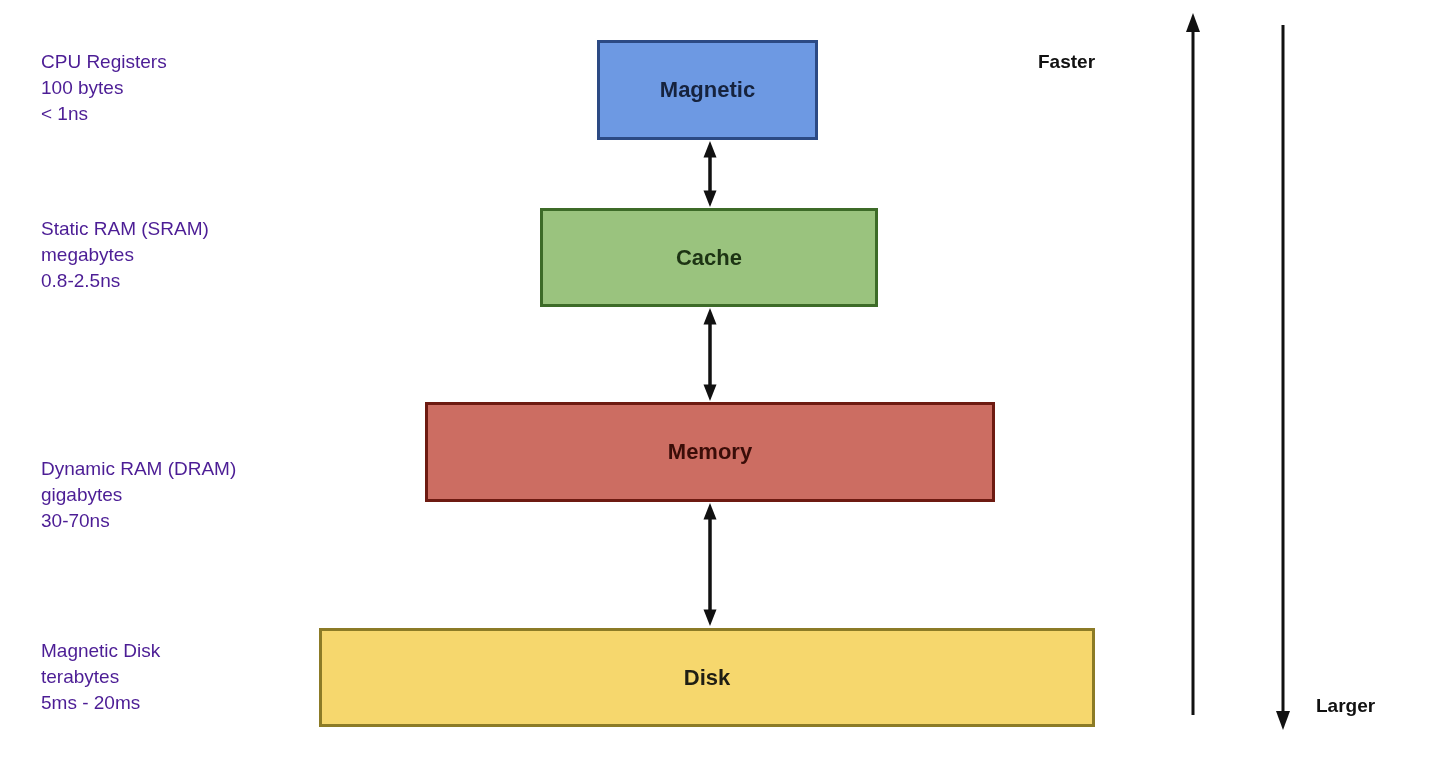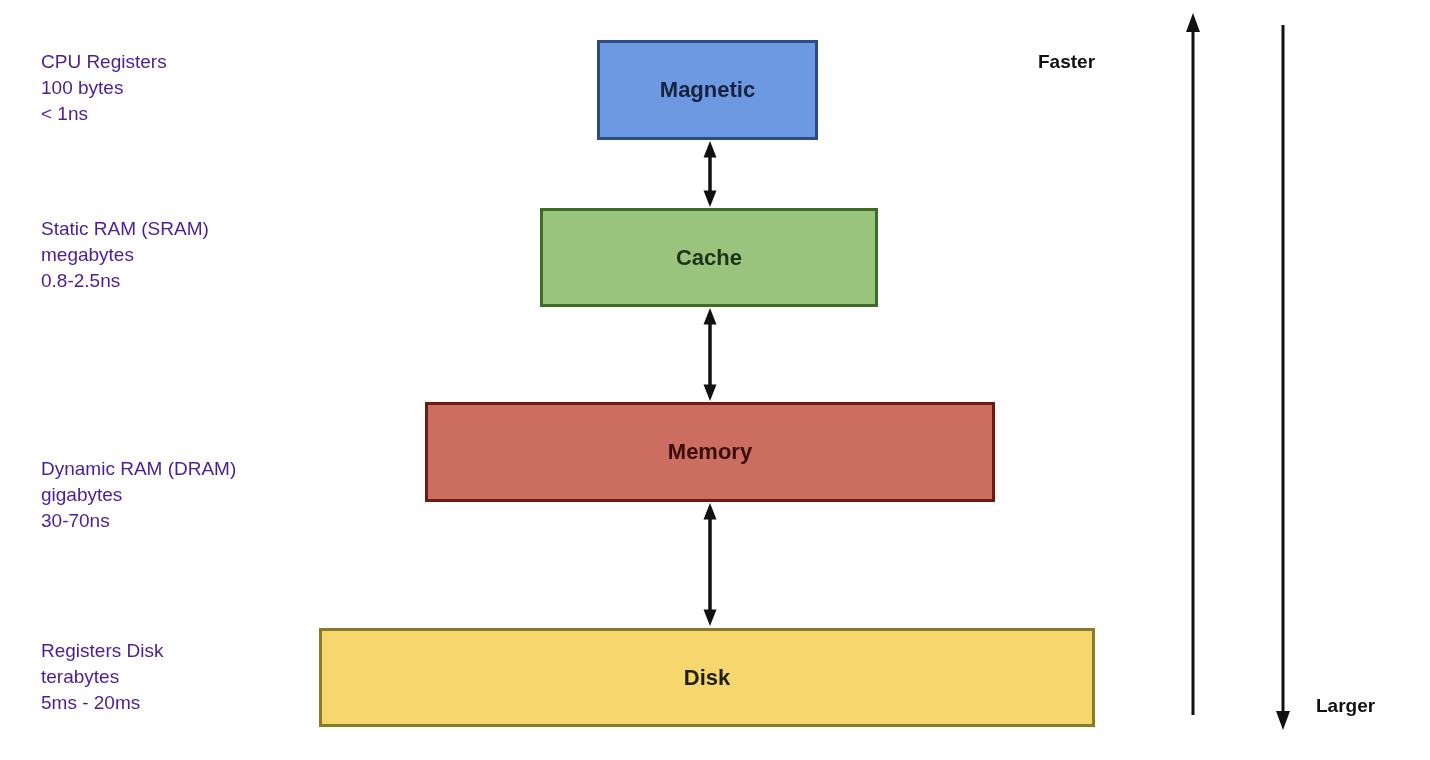--- a/index.html
+++ b/index.html
@@ -70,21 +70,21 @@
     <div>Static RAM (SRAM)</div>
     <div>megabytes</div>
     <div>0.8-2.5ns</div>
   </div>
   <div class="annotation ann-2">
     <div>Dynamic RAM (DRAM)</div>
     <div>gigabytes</div>
     <div>30-70ns</div>
   </div>
   <div class="annotation ann-3">
-    <div>Registers Disk</div>
+    <div>Magnetic Disk</div>
     <div>terabytes</div>
     <div>5ms - 20ms</div>
   </div>
 
   <div class="level-box box-0" style="background-color: rgb(109, 153, 227); border-color: rgb(44, 74, 132); color: rgb(22, 35, 62);">
     <span>Magnetic</span>
   </div>
   <div class="level-box box-1" style="background-color: rgb(154, 195, 126); border-color: rgb(61, 107, 40); color: rgb(29, 52, 20);">
     <span>Cache</span>
   </div>

